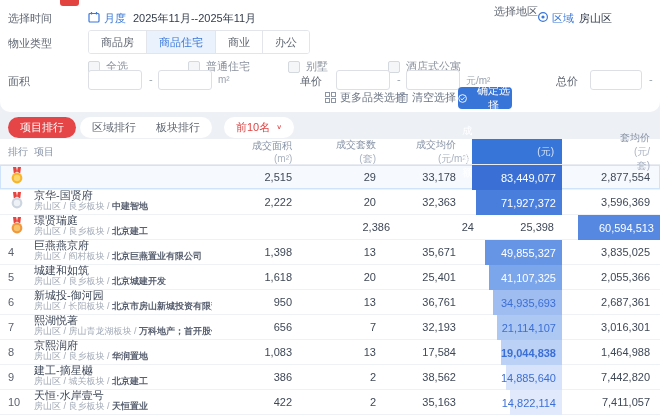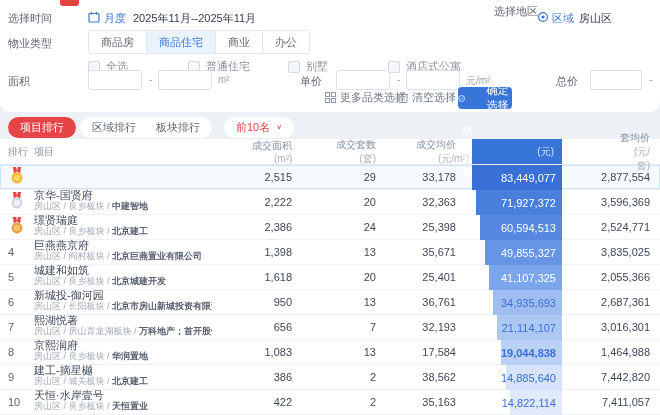--- a/index.html
+++ b/index.html
@@ -20,21 +20,21 @@
   .ptab.sel { background:#e9f2fd; color:#3a78d9; }
 
   .subopt { position:absolute; top:59px; display:flex; align-items:center; font-size:11px; color:#8b929e; }
   .cbox { width:12px; height:12px; border:1px solid #d4d9e0; background:#f4f6f8; border-radius:2px; margin-right:6px; }
 
   .rinput { position:absolute; top:70px; width:54px; height:20px; border:1px solid #dcdfe6; border-radius:3px; background:#fff; font-size:10px; padding:0 4px; color:#333c4c; }
   .dash { position:absolute; top:73px; font-size:11px; color:#9aa3af; }
   .unit { position:absolute; top:74px; font-size:10px; color:#9aa3af; }
 
   .linkbtn { position:absolute; top:90px; display:flex; align-items:center; gap:4px; font-size:11px; color:#6b7482; cursor:pointer; background:none; border:none; font-family:inherit; }
-  .confirm { position:absolute; top:87px; left:458px; width:54px; height:22px; background:#3875d9; color:#fff; border:none; border-radius:4px; font-size:11px; display:flex; align-items:center; justify-content:center; gap:18px; cursor:pointer; font-family:inherit; }
+  .confirm { position:absolute; top:87px; left:458px; width:54px; height:22px; background:#3875d9; color:#fff; border:none; border-radius:4px; font-size:11px; display:flex; align-items:center; justify-content:center; gap:8px; cursor:pointer; font-family:inherit; }
 
   
   .pillsrow { position:absolute; left:8px; top:117px; display:flex; align-items:center; }
   .pill-sel { background:#e64547; color:#fff; border-radius:11px; height:21px; line-height:21px; padding:0 12px; font-size:11px; cursor:pointer; }
   .pill-group { background:#fff; border-radius:11px; height:21px; display:flex; align-items:center; margin-left:4px; padding:0 2px; }
   .pill { color:#5f6672; font-size:11px; padding:0 10px; line-height:21px; cursor:pointer; }
   .pill-topn { background:#fff; border-radius:11px; height:21px; line-height:21px; margin-left:12px; padding:0 12px; font-size:11px; color:#e04444; cursor:pointer; display:flex; align-items:center; gap:6px; }
   .caret { font-size:8px; transform:scaleY(.8); }
 
   
@@ -235,21 +235,20 @@
         <div class="c-proj">
           <div class="pname">巨燕燕京府</div>
           <div class="psub"><span>房山区 / 阎村板块 / </span><b>北京巨燕置业有限公司</b></div>
         </div>
         <div class="c-num c-area">2,386</div>
         <div class="c-num c-units">24</div>
         <div class="c-num c-avg">25,398</div>
         <div class="c-amt">
           <div class="bar" style="width: 81.6px; background: rgb(86, 136, 225); color: rgb(255, 255, 255);">60,594,513</div>
         </div>
-        <div class="c-num c-per">2,524,771</div>
       </div>
       <div class="trow">
         <div class="c-rank"><span class="rankn">4</span></div>
         <div class="c-proj">
           <div class="pname">城建和如筑</div>
           <div class="psub"><span>房山区 / 良乡板块 / </span><b>北京城建开发</b></div>
         </div>
         <div class="c-num c-area">1,398</div>
         <div class="c-num c-units">13</div>
         <div class="c-num c-avg">35,671</div>

